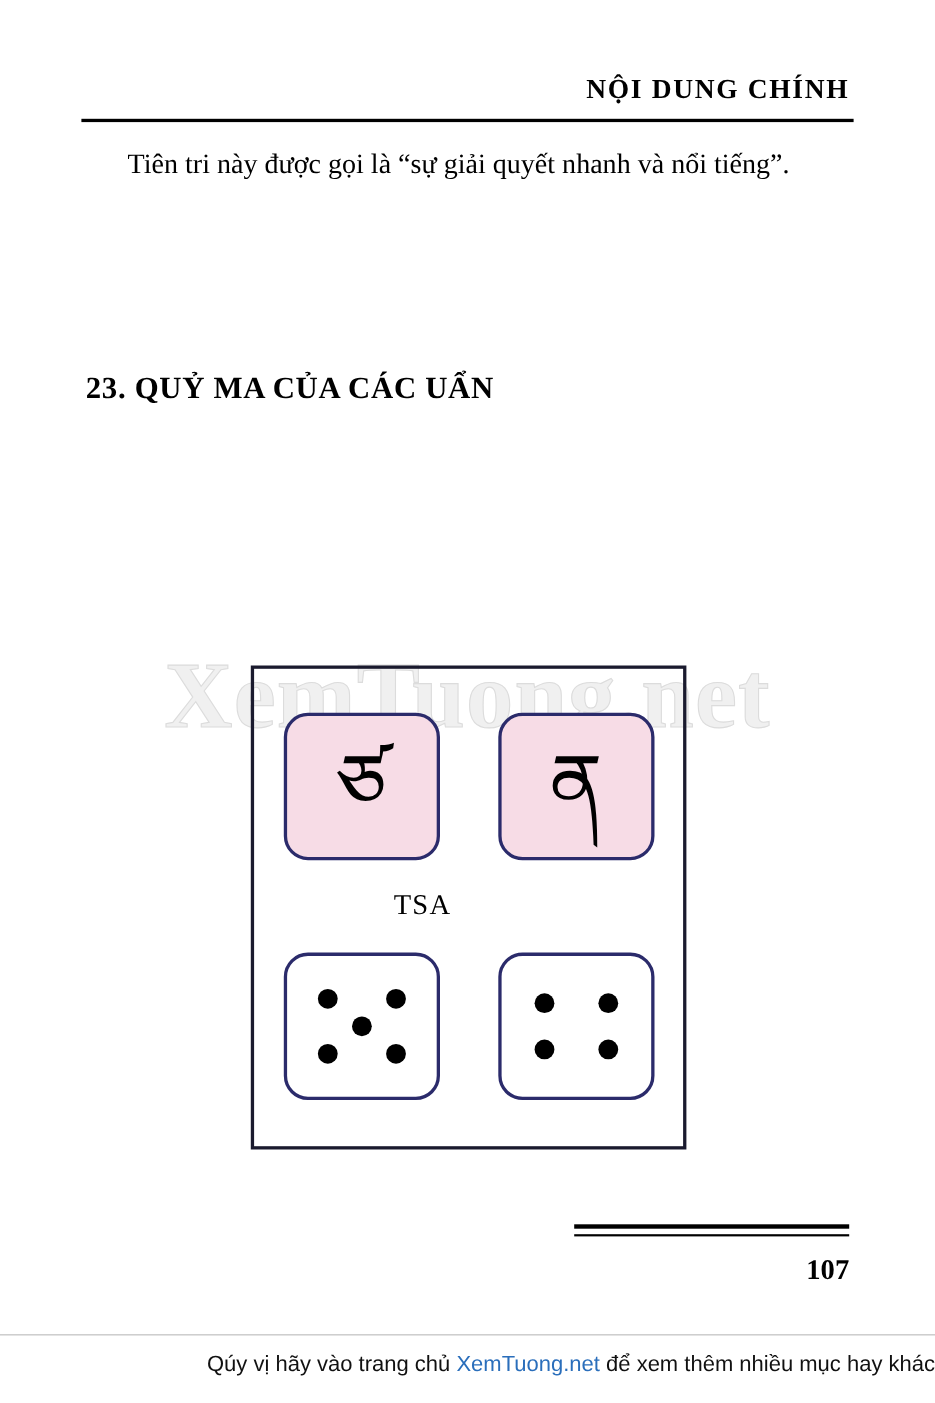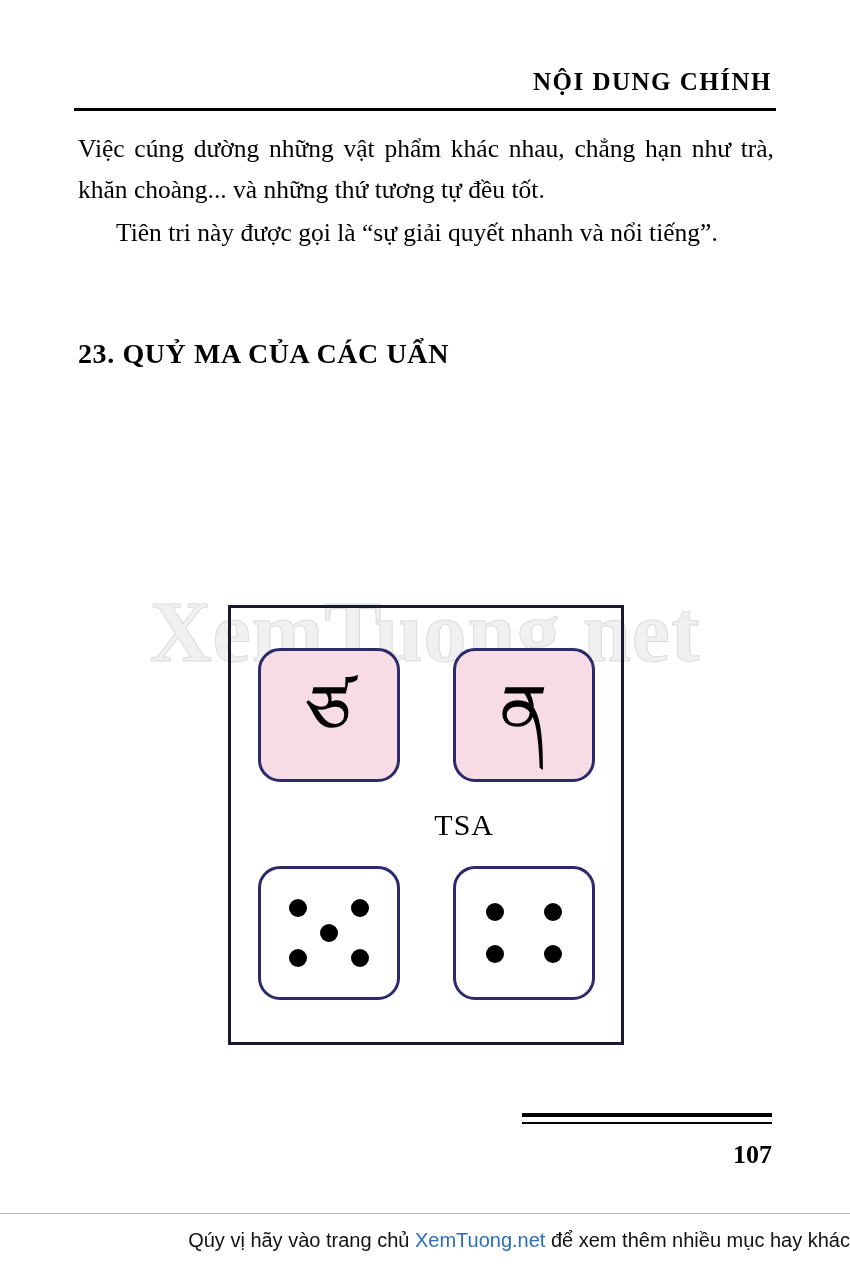--- a/index.html
+++ b/index.html
@@ -134,23 +134,23 @@
   }
   .syl-glyph {
     font-family: "DejaVu Sans", sans-serif;
     font-size: 72px;
     line-height: 1;
     color: #000;
     transform: translateY(-4px);
   }
   .syl-label {
     width: 136px;
-    text-align: right;
-    font-family: "Liberation Serif", serif;
-    font-size: 30px;
+    text-align: left;
+    font-family: "Liberation Serif", serif;
+    font-size: 26px;
     letter-spacing: 1px;
   }
 
   .dice-box {
     width: 136px;
     height: 128px;
     border: 3px solid #2b2b6b;
     border-radius: 22px;
     background: #ffffff;
     position: relative;
@@ -218,21 +218,20 @@
 </style>
 </head>
 <body>
 
 <div class="page">
 
   <div class="running-head">NỘI DUNG CHÍNH</div>
   <div class="header-rule"></div>
 
   <div class="body-text">
-    <p>Việc cúng dường những vật phẩm khác nhau, chẳng hạn như trà, khăn choàng... và những thứ tương tự đều tốt.</p>
     <p class="indent">Tiên tri này được gọi là “sự giải quyết nhanh và nổi tiếng”.</p>
   </div>
 
   <div class="section-heading">23. QUỶ MA CỦA CÁC UẨN</div>
 
 
   <div class="watermark">XemTuong.net</div>
 
   <div class="figure">
 

